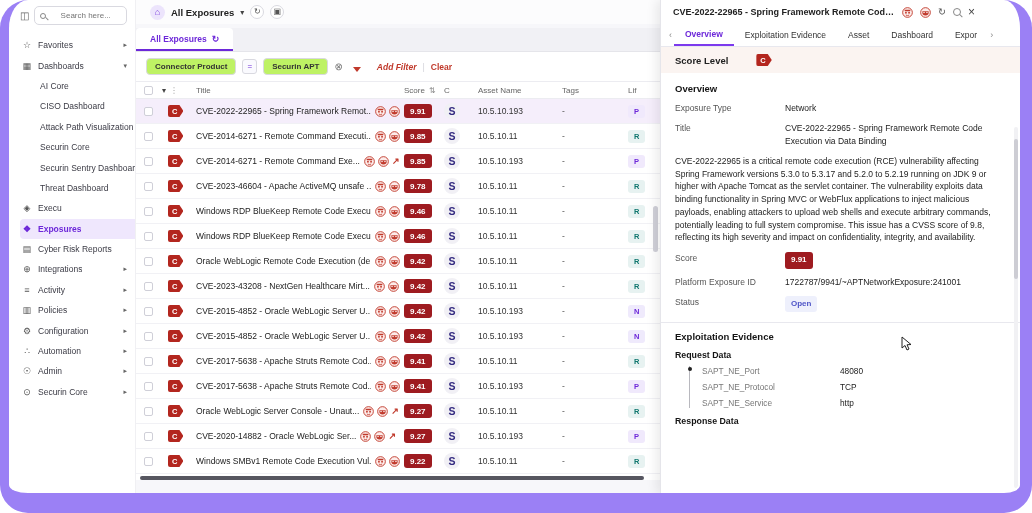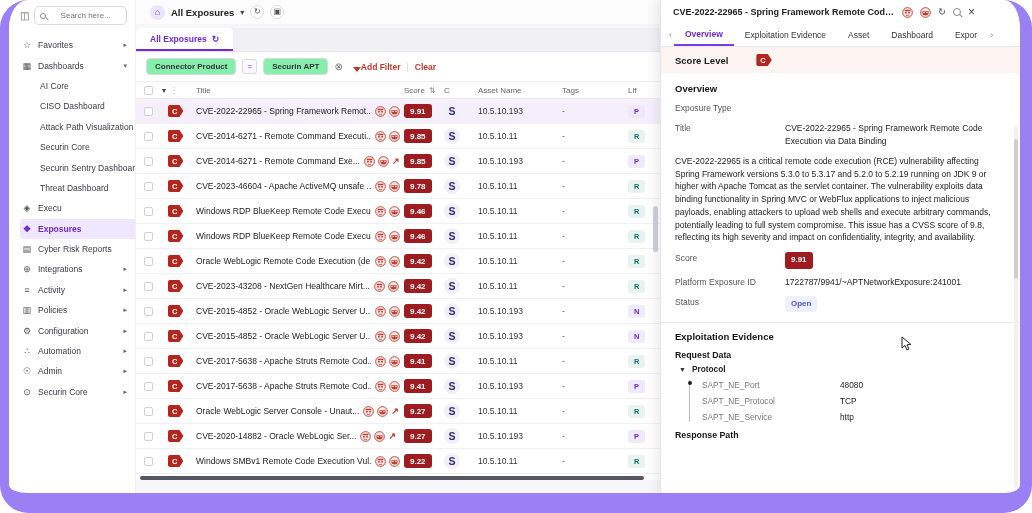--- a/index.html
+++ b/index.html
@@ -38,24 +38,24 @@
              line-height:15px;text-align:center;flex:none;}
   .view-title{font-weight:bold;font-size:9.5px;color:#222;}
   .chev{font-size:8px;color:#444;}
   .tb-btn{width:14px;height:14px;border:1px solid #d9d9e0;border-radius:50%;font-size:8px;line-height:12px;
           text-align:center;color:#555;background:#fff;cursor:pointer;}
   .tabstrip{display:flex;height:24px;background:#f1f1f5;margin-top:4px;border-bottom:1px solid #e5e5ea;align-items:stretch;}
   .tab-active{display:flex;align-items:center;gap:5px;background:#fff;padding:0 14px;font-size:8.5px;
               font-weight:bold;color:#6d28d9;border-bottom:2px solid #6d28d9;border-radius:4px 4px 0 0;cursor:pointer;}
   .tab-refresh{font-size:9px;color:#6d28d9;}
   .filterbar{display:flex;align-items:center;gap:6px;background:#fff;padding:6px 10px;border-bottom:1px solid #ececf1;}
-  .fbox{border:1px solid #d9d9e0;border-radius:4px;padding:3px 8px;font-size:8px;font-weight:bold;color:#333;background:#86efac;}
+  .fbox{border:1px solid #d9d9e0;border-radius:4px;padding:3px 8px;font-size:8px;font-weight:bold;color:#333;background:#bef264;}
   .fop{border:1px solid #d9d9e0;border-radius:3px;padding:2px 4px;font-size:8px;color:#6d28d9;background:#fafafe;}
   .fremove{font-size:10px;color:#777;cursor:pointer;line-height:1;}
-  .addfilter{color:#c0392b;font-size:8.5px;font-weight:bold;display:flex;gap:0;align-items:flex-end;cursor:pointer;margin-left:4px;}
+  .addfilter{color:#c0392b;font-size:8.5px;font-weight:bold;display:flex;gap:16px;align-items:flex-end;cursor:pointer;margin-left:4px;font-style:italic;}
   .funnel{width:0;height:0;border-left:4px solid transparent;border-right:4px solid transparent;border-top:5px solid #c0392b;}
   .fdivider{color:#d4d4da;font-size:9px;}
   .clearbtn{color:#c0392b;font-size:8.5px;font-weight:bold;cursor:pointer;}
 
   .table{background:#fff;}
   .thead,.trow{display:grid;grid-template-columns:26px 34px 208px 40px 34px 84px 66px 60px;width:552px;align-items:center;}
   .thead{height:17px;font-size:8px;color:#666;border-bottom:1px solid #ececf1;background:#fff;}
   .thead .hc{display:flex;align-items:center;gap:4px;}
   .trow{height:25px;border-bottom:1px solid #f1f1f5;background:#fff;cursor:pointer;}
   .trow.hl{background:#f5eefb;}
@@ -918,20 +918,21 @@
         </div>
       <div class="scorelevel">
         <span>Score Level</span>
         <span class="tag-c">C</span>
       </div>
       <div class="pbody">
         <div class="pb-h">Overview</div>
         <div id="pfields">
             <div class="frow">
               <span class="flabel">Exposure Type</span>
+              <span class="fvalue">Network</span>
             </div>
             <div class="frow">
               <span class="flabel">Title</span>
               <span class="fvalue">CVE-2022-22965 - Spring Framework Remote Code Execution via Data Binding</span>
             </div>
             <div class="frow">
               <span class="fvalue">CVE-2022-22965 is a critical remote code execution (RCE) vulnerability affecting Spring Framework versions 5.3.0 to 5.3.17 and 5.2.0 to 5.2.19 running on JDK 9 or higher with Apache Tomcat as the servlet container. The vulnerability exploits data binding functionality in Spring MVC or WebFlux applications to inject malicious payloads, enabling attackers to upload web shells and execute arbitrary commands, potentially leading to full system compromise. This issue has a CVSS score of 9.8, reflecting its high severity and impact on confidentiality, integrity, and availability.</span>
             </div>
             <div class="frow">
               <span class="flabel">Score</span>
@@ -942,39 +943,35 @@
               <span class="fvalue">1722787/9941/~APTNetworkExposure:241001</span>
             </div>
             <div class="frow">
               <span class="flabel">Status</span>
               <span class="fvalue"><span class="status-badge">Open</span></span>
             </div>
           </div>
         <div class="pdivider"></div>
         <div class="pb-h">Exploitation Evidence</div>
         <div class="subh">Request Data</div>
-        <div class="tgroup">
-          <span class="tchev">▼</span>
-          <span>Protocol</span>
-        </div>
         <div class="tree" id="reqtree">
             <div class="tentry">
               <span class="tkey">SAPT_NE_Port</span>
               <span class="tval">48080</span>
             </div>
             <div class="tentry">
               <span class="tkey">SAPT_NE_Protocol</span>
               <span class="tval">TCP</span>
             </div>
             <div class="tentry">
               <span class="tkey">SAPT_NE_Service</span>
               <span class="tval">http</span>
             </div>
           </div>
-        <div class="subh">Response Path</div>
+        <div class="subh">Response Data</div>
 
         <div class="pscroll-track"></div>
         <div class="pscroll-thumb"></div>
       </div>
       <svg class="cursor" width="11" height="15" viewBox="0 0 11 15">
         <path d="M1 1 L1 12 L4 9.5 L6 14 L8 13 L6 8.8 L10 8.5 Z" fill="#fff" stroke="#222" stroke-width="1"></path>
       </svg>
     </section>
 
   </div>

